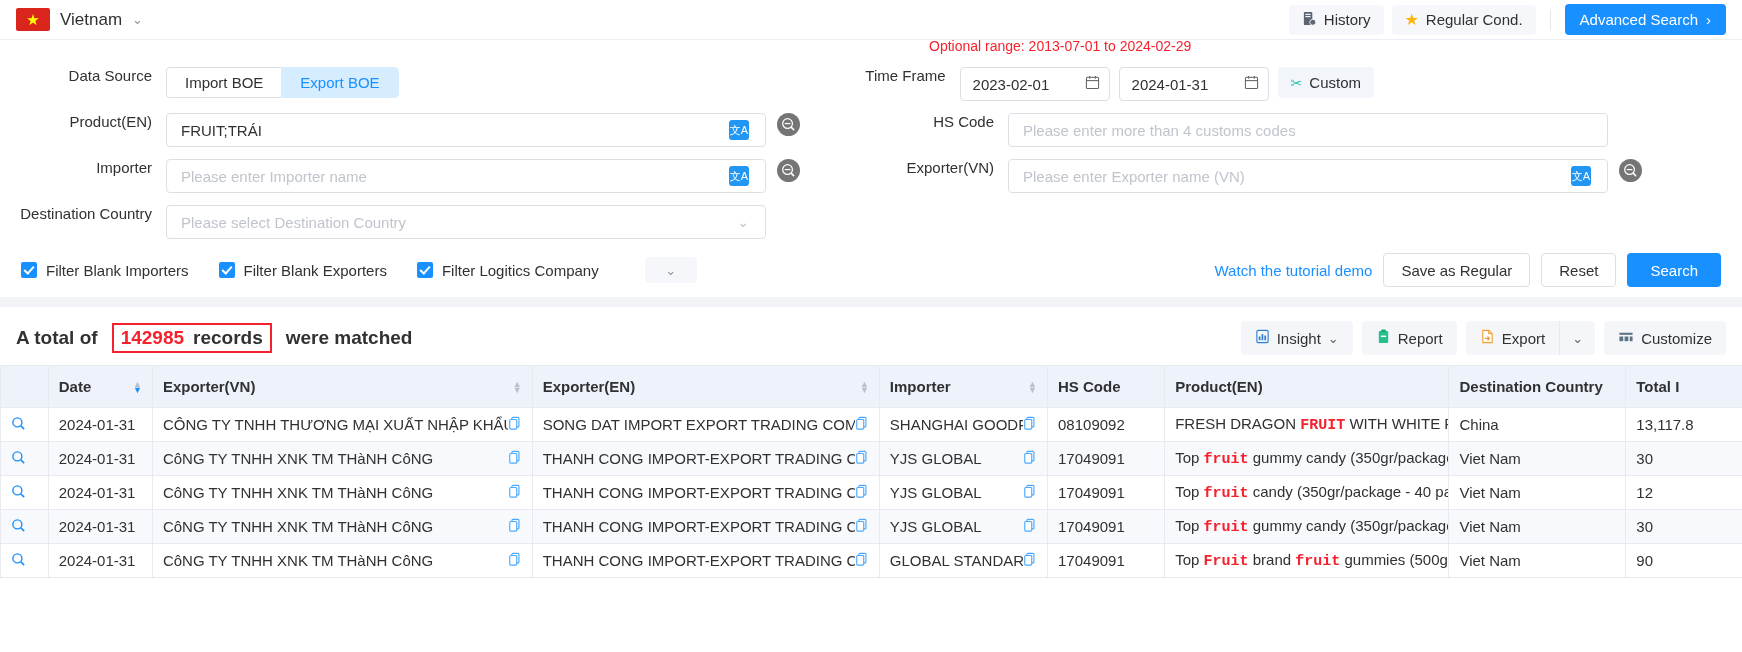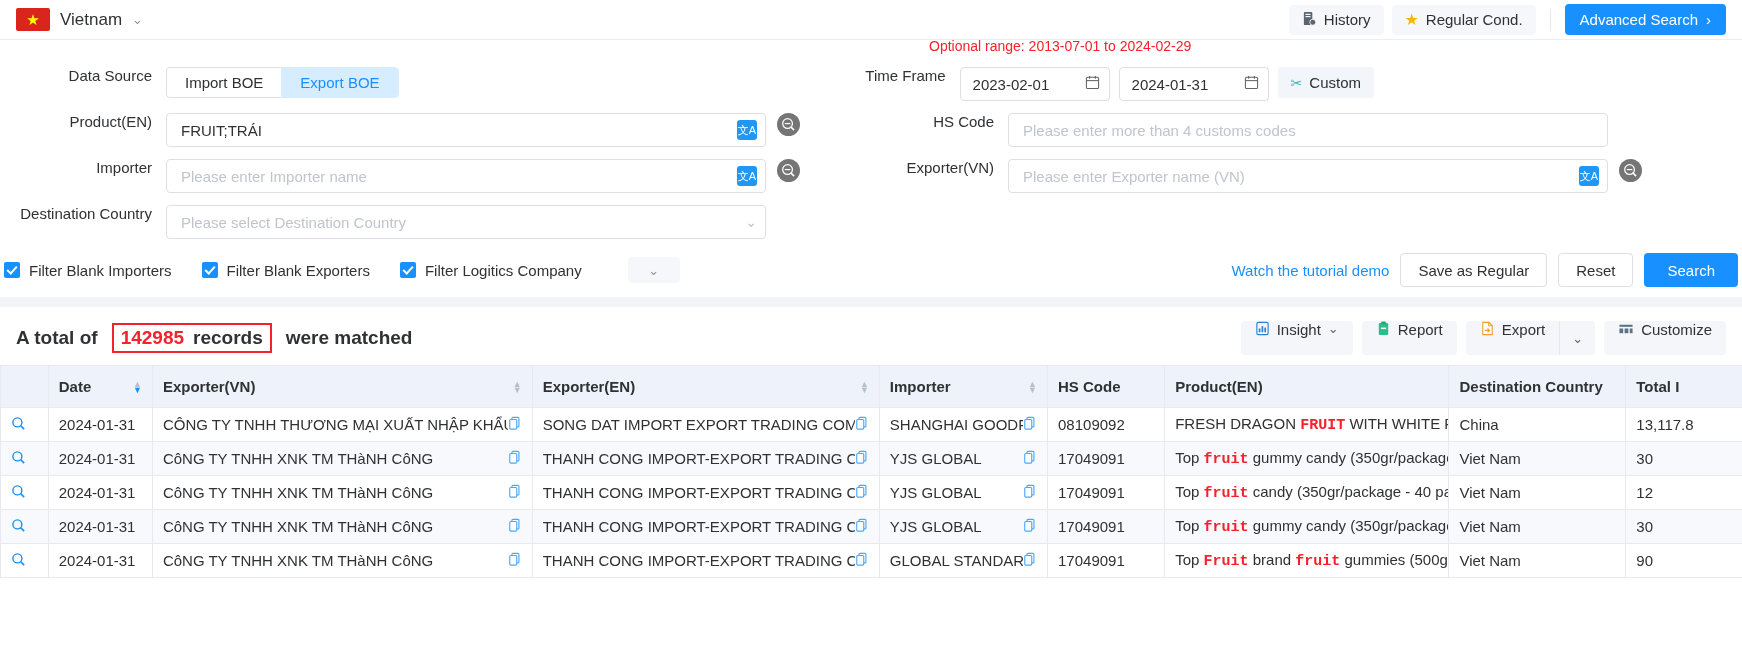--- a/index.html
+++ b/index.html
@@ -33,21 +33,21 @@
   .lbl-l { width:150px; }
   .lbl-r { width:130px; }
 
   .seg { display:flex; height:31px; border-radius:4px; overflow:hidden; }
   .seg div { display:flex; align-items:center; justify-content:center; padding:0 18px; font-size:15px;
              border:1px solid #dcdfe6; cursor:pointer; }
   .seg .off { background:#fff; color:#303133; border-right:none; border-radius:4px 0 0 4px; }
   .seg .on  { background:#d6ecff; color:#1890ff; border-color:#d6ecff; border-radius:0 4px 4px 0; }
 
   .field { position:relative; display:flex; align-items:center; height:34px;
-           border:1px solid #dcdfe6; border-radius:4px; background:#fff; padding:0 8px 0 12px; }
+           border:1px solid #dcdfe6; border-radius:4px; background:#fff; padding:0 16px 0 12px; }
   .field input { flex:1; border:none; outline:none; font-size:15px; font-family:inherit; color:#303133;
                  background:transparent; min-width:0; }
   .field input::placeholder { color:#c0c4cc; }
   .w-left { width:600px; }
   .w-right { width:600px; }
   .w-dest { width:600px; }
 
   .ico-trans { width:20px; height:20px; background:#2196f3; border-radius:3px; color:#fff;
                font-size:11px; display:flex; align-items:center; justify-content:center; cursor:pointer; flex:none; }
   .ico-circ { width:23px; height:23px; border-radius:50%; background:#757575; color:#fff; flex:none;
@@ -57,21 +57,21 @@
   .opt-range { position:absolute; left:929px; top:-2px; color:#f5222d; font-size:14px; white-space:nowrap; }
   .date-field { width:150px; height:34px; border:1px solid #dcdfe6; border-radius:4px; display:flex;
                 align-items:center; padding:0 9px 0 12px; font-size:15px; background:#fff; }
   .date-field span.v { flex:1; }
   .cal { color:#606266; font-size:14px; }
   .custom-btn { display:flex; align-items:center; gap:7px; height:31px; padding:0 13px; margin-left:9px;
                 background:#f2f5f9; border:none; border-radius:4px; font-size:15px; color:#303133;
                 cursor:pointer; font-family:inherit; }
   .cust-ico { color:#2fc2b3; font-size:14px; }
 
-  .checkrow { display:flex; align-items:center; padding:0 4px; margin-top:8px; height:38px; }
+  .checkrow { display:flex; align-items:center; padding:0 21px; margin-top:8px; height:38px; }
   .chk { display:flex; align-items:center; gap:9px; margin-right:30px; cursor:pointer; }
   .box { width:16px; height:16px; background:#1890ff; border-radius:2px; position:relative; flex:none; }
   .box::after { content:""; position:absolute; left:5px; top:2px; width:4px; height:8px;
                 border:solid #fff; border-width:0 2px 2px 0; transform:rotate(42deg); }
   .chk span { font-size:15px; }
   .expand { width:52px; height:26px; background:#f5f7fa; border-radius:4px; display:flex;
             align-items:center; justify-content:center; color:#909399; font-size:13px; cursor:pointer; margin-left:16px;}
   .checkrow-right { margin-left:auto; display:flex; align-items:center; gap:11px; }
   .link { color:#1890ff; font-size:15px; cursor:pointer; }
   .obtn { height:34px; padding:0 17px; background:#fff; border:1px solid #dcdfe6; border-radius:4px;
@@ -80,21 +80,21 @@
           font-size:15px; color:#fff; cursor:pointer; font-family:inherit; }
 
   .divider { height:10px; background:#f2f4f8; margin-top:8px; }
 
   
   .results { display:flex; align-items:center; padding:14px 16px 10px 16px; }
   .total { font-size:19px; font-weight:bold; display:flex; align-items:center; }
   .redbox { border:2px solid #f5222d; padding:2px 7px; margin:0 14px; display:flex; gap:9px; align-items:center; }
   .redbox .num { color:#f5222d; }
   .results-right { margin-left:auto; display:flex; align-items:center; gap:9px; }
-  .rbtn { display:flex; align-items:flex-start; gap:7px; height:34px; padding:0 14px; background:#f4f6fa;
+  .rbtn { display:flex; align-items:center; gap:7px; height:34px; padding:0 14px; background:#f4f6fa;
           border:none; border-radius:4px; font-size:15px; color:#303133; cursor:pointer; font-family:inherit; }
   .rbtn-split { display:flex; align-items:center; }
   .rbtn-split .main { border-radius:4px 0 0 4px; }
   .rbtn-split .arrow { background:#f4f6fa; border-radius:0 4px 4px 0; width:36px; height:34px;
                        display:flex; align-items:center; justify-content:center; color:#606266;
                        border-left:1px solid #e6eaf0; cursor:pointer; font-size:13px; }
 
   
   .tbl-wrap { padding:0 0; overflow:hidden; }
   table { border-collapse:collapse; table-layout:fixed; width:1800px; }

